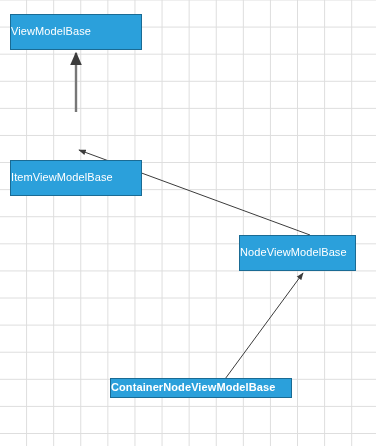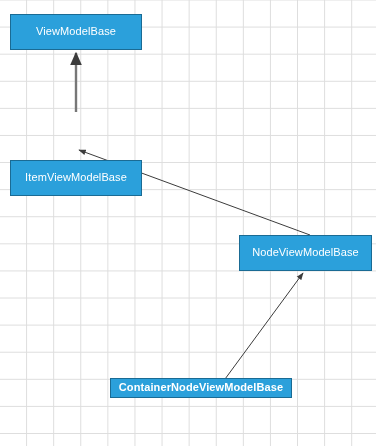--- a/index.html
+++ b/index.html
@@ -33,21 +33,20 @@
   .node {
     position: absolute;
     box-sizing: border-box;
     background: #2ba0db;
     border: 1px solid #1a6b94;
     color: #ffffff;
     font-size: 11px;
     font-family: "Liberation Sans", sans-serif;
     display: flex;
     align-items: center;
-    justify-content: center;
     letter-spacing: 0.1px;
     white-space: nowrap;
     user-select: none;
   }
   .node-label {
     display: block;
     line-height: 1;
     padding-bottom: 1px;
   }
 </style>
@@ -74,21 +73,21 @@
   </svg>
 
   <div class="node" id="node-view-model-base" style="left:10px; top:14px; width:132px; height:36px;">
     <span class="node-label">ViewModelBase</span>
   </div>
 
   <div class="node" id="node-item-view-model-base" style="left:10px; top:112px; width:132px; height:36px;margin-top:48px;">
     <span class="node-label">ItemViewModelBase</span>
   </div>
 
-  <div class="node" id="node-node-view-model-base" style="left:239px; top:235px; width:133px; height:36px;">
+  <div class="node" id="node-node-view-model-base" style="left:239px; top:235px; width:117px; height:36px;">
     <span class="node-label">NodeViewModelBase</span>
   </div>
 
   <div class="node" id="node-container-node-view-model-base" style="left:110px; top:378px; width:182px; height:20px;font-weight:bold;">
     <span class="node-label">ContainerNodeViewModelBase</span>
   </div>
 
 </div>
 
 </body></html>

